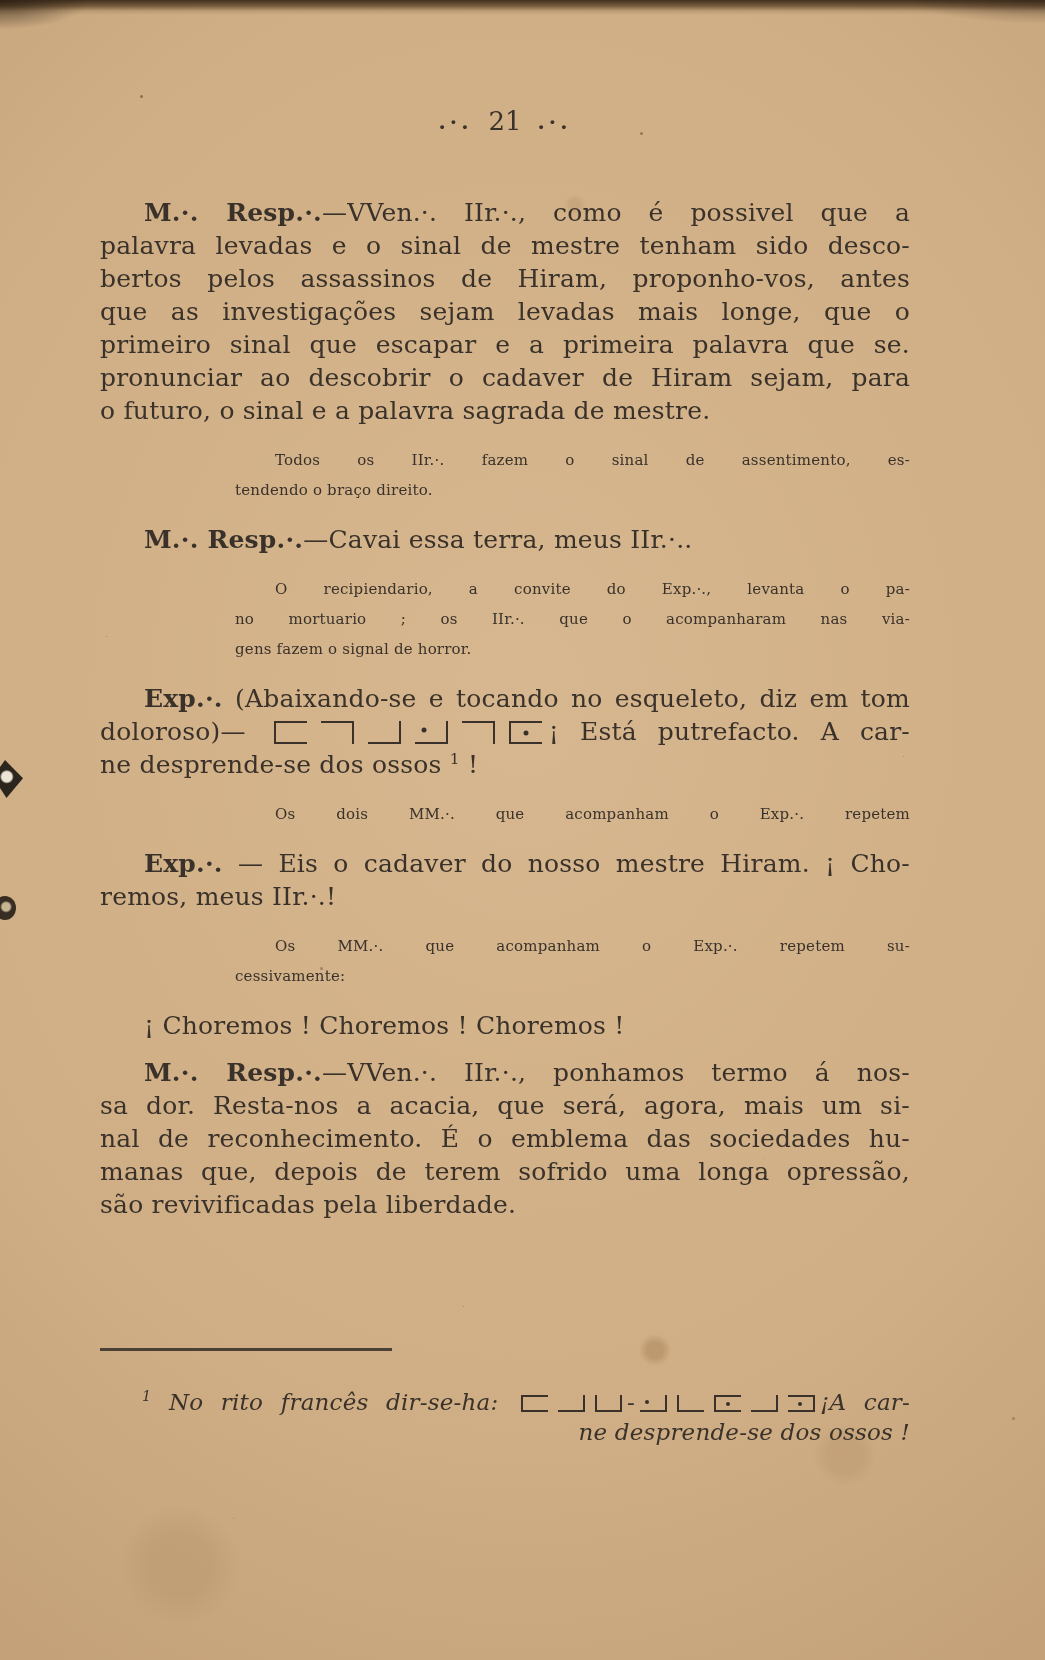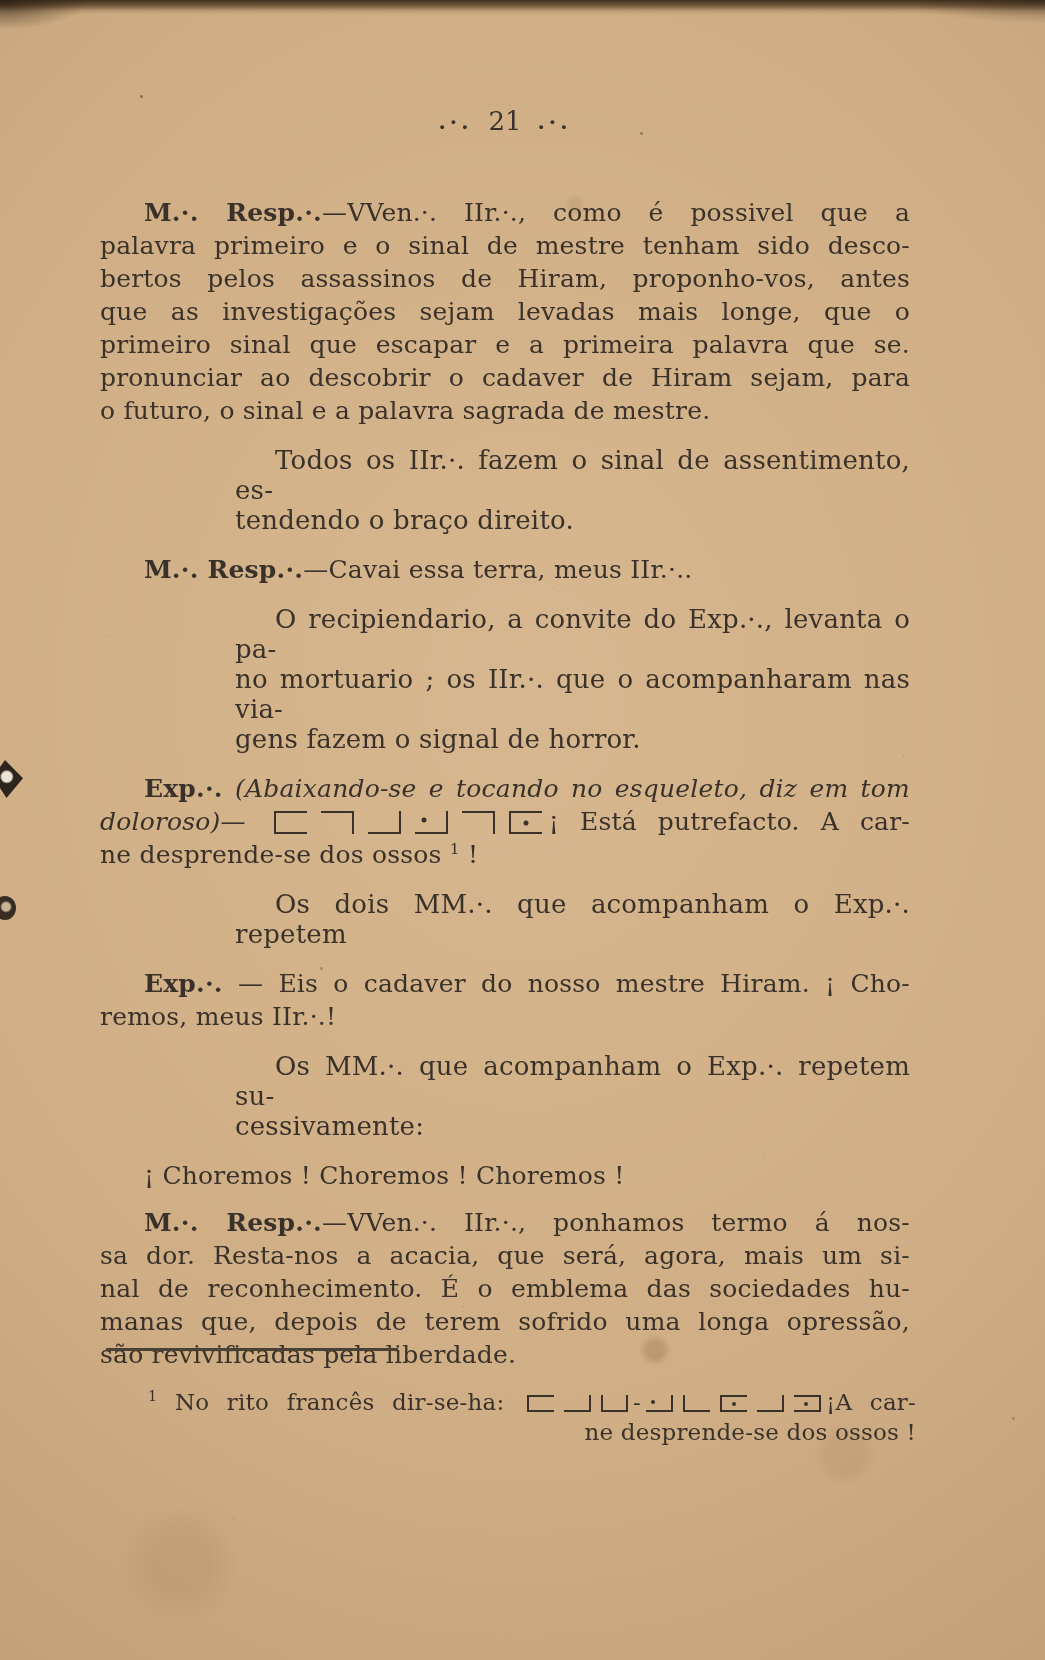--- a/index.html
+++ b/index.html
@@ -46,43 +46,43 @@
     font-size:25px;
   }
   .pageheader .sym{font-weight:bold;letter-spacing:4px;font-size:21px;vertical-align:1px;}
   .pageheader .num{margin:0 16px;font-size:26px;text-align:center;}
   .content{position:absolute;top:196px;left:100px;width:810px;}
   .blk{margin-top:14px;}
   .blk:first-child{margin-top:0;}
   .direction{margin-top:18px;padding-left:135px;}
   .direction + .blk{margin-top:18px;}
   .line{font-size:25px;line-height:33px;letter-spacing:.2px;}
-  .direction .line{font-size:26px;line-height:30px;}
+  .direction .line{font-size:15px;line-height:30px;}
   .line.just{text-align:justify;text-align-last:justify;}
   .speech .line:first-child{text-indent:44px;}
   .direction .line:first-child{text-indent:40px;}
   .b{font-weight:bold;margin-top:8px;}
-  .i{font-style:italic;}
+  .i{}
   .sup{font-size:62%;vertical-align:super;line-height:0;}
   
   .cg{
     display:inline-block;position:relative;box-sizing:border-box;
     width:33px;height:23px;margin:0 7px;vertical-align:-4px;
     border:0 solid var(--ink);
   }
   .cg.eL{border-left-width:2.5px;}
   .cg.eT{border-top-width:2.5px;}
   .cg.eR{border-right-width:2.5px;}
   .cg.eB{border-bottom-width:2.5px;}
   .cg .d{
     position:absolute;width:5px;height:5px;border-radius:50%;background:var(--ink);
     left:50%;top:50%;transform:translate(-50%,-50%);
   }
   .cg.open-tl .d{left:30%;top:44%;}
-  .footnote{position:absolute;top:1348px;left:106px;width:810px;}
+  .footnote{position:absolute;top:1348px;left:100px;width:810px;font-style:italic;}
   .rule{width:292px;height:3px;background:#4a4036;margin:0 0 36px 0;}
   .footnote .line{font-size:23px;line-height:30px;text-align:right;}
   .footnote .line:first-child{text-indent:42px;}
   .footnote .cg{width:27px;height:17px;margin:0 5px;vertical-align:-2px;}
   .footnote .cg.eL{border-left-width:2px;}
   .footnote .cg.eT{border-top-width:2px;}
   .footnote .cg.eR{border-right-width:2px;}
   .footnote .cg.eB{border-bottom-width:2px;}
   .footnote .cg .d{width:4px;height:4px;}
   
@@ -105,21 +105,21 @@
   <div class="corner-shade-right"></div>
   <div class="speck"></div>
 
   <header class="pageheader">
     <span class="sym">.·.</span><span class="num">21</span><span class="sym">.·.</span>
   </header>
 
   <main id="content" class="content">
       <div class="blk speech">
         <div class="line just"><span class="b">M.·. Resp.·.</span><span>—VVen.·. IIr.·., como é possivel que a</span></div>
-        <div class="line just"><span>palavra primeiro e o sinal de mestre tenham sido desco-</span></div>
+        <div class="line just"><span>palavra levadas e o sinal de mestre tenham sido desco-</span></div>
         <div class="line just"><span>bertos pelos assassinos de Hiram, proponho-vos, antes</span></div>
         <div class="line just"><span>que as investigações sejam levadas mais longe, que o</span></div>
         <div class="line just"><span>primeiro sinal que escapar e a primeira palavra que se.</span></div>
         <div class="line just"><span>pronunciar ao descobrir o cadaver de Hiram sejam, para</span></div>
         <div class="line"><span>o futuro, o sinal e a palavra sagrada de mestre.</span></div>
       </div>
       <div class="blk direction">
         <div class="line just"><span>Todos os IIr.·. fazem o sinal de assentimento, es-</span></div>
         <div class="line"><span>tendendo o braço direito.</span></div>
       </div>

